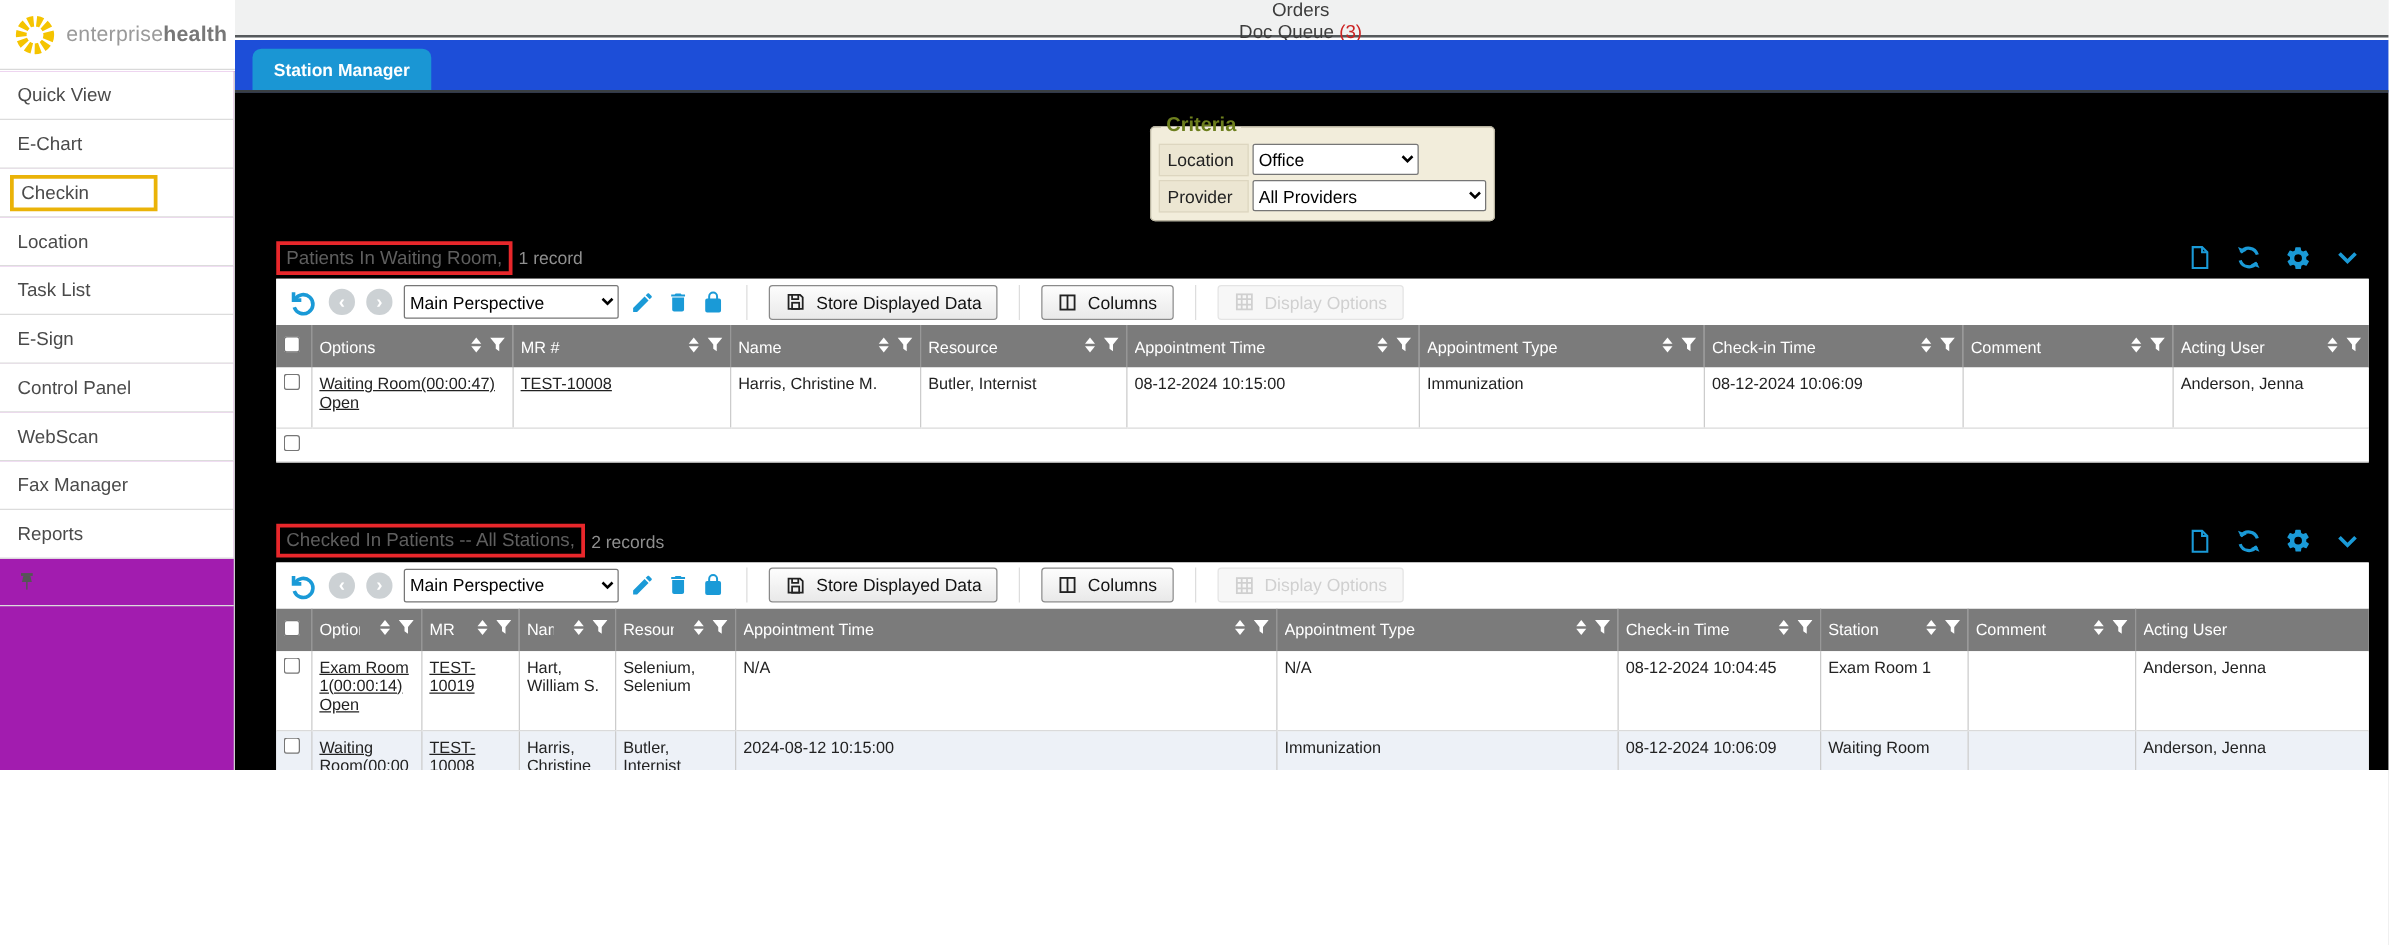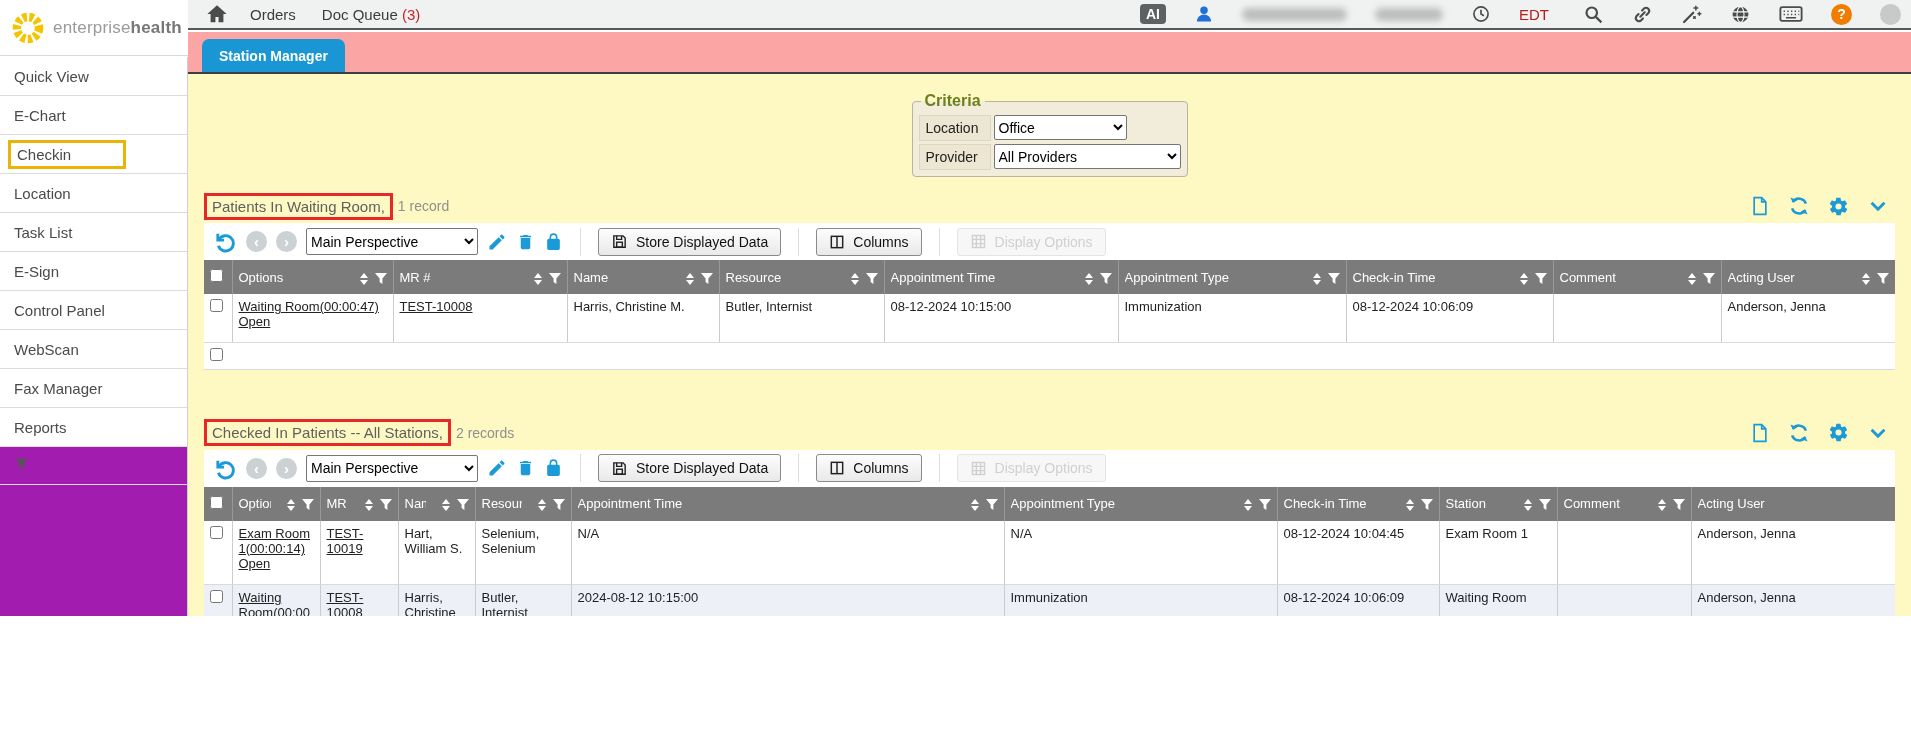--- a/index.html
+++ b/index.html
@@ -7,49 +7,49 @@
   .app { position:relative; width:1911px; height:616px; overflow:hidden; background:#fff; }
 
   
   .logo-area { position:absolute; left:0; top:0; width:188px; height:56px; background:#fff;
                border-bottom:1px solid #d9d9d9; display:flex; align-items:center; gap:7px; padding-left:10px; }
   .wordmark { font-size:17px; color:#9a9a9a; letter-spacing:.2px; }
   .wordmark b { color:#777; font-weight:bold; }
 
   
   .topbar { position:absolute; left:188px; top:0; right:0; height:30px; background:#f0f1f1;
-            border-bottom:2px solid #55595c; display:flex; align-items:center; padding:0 10px 0 18px; }
+            border-bottom:2px solid #55595c; display:flex; align-items:center; padding:0 10px 0 18px;flex-direction:column; }
   .topnav-item { font-size:15px; color:#3c3c3c; margin-right:26px; cursor:pointer; }
   .queue-count { color:#cc2222; }
   .topbar-spacer { flex:1; }
   .tb-right { display:flex; align-items:center; gap:28px; }
   .ai-badge { background:#5d6164; color:#fff; font-weight:bold; font-size:14px; border-radius:4px;
               padding:2px 6px; line-height:1.2; }
   .redact { background:#bdbdbd; border-radius:7px; height:13px; filter:blur(3px); }
   .tz { font-size:15px; color:#b91c1c; }
   .help-circle { width:21px; height:21px; border-radius:50%; background:#f07d00; color:#fff;
                  font-weight:bold; font-size:14px; display:flex; align-items:center; justify-content:center; }
   .avatar-circle { width:21px; height:21px; border-radius:50%; background:#c9c9c9; }
 
   
-  .tabrow { position:absolute; left:188px; top:32px; right:0; height:42px; background:#fca5a5;
+  .tabrow { position:absolute; left:188px; top:32px; right:0; height:42px; background:#1d4ed8;
             border-bottom:2px solid #3a3f43; }
   .tab { position:absolute; left:14px; bottom:0; background:#1a96d4; color:#fff; font-weight:bold;
          font-size:14px; padding:9px 17px 8px; border-radius:7px 7px 0 0; cursor:pointer; }
 
   
   .sidebar { position:absolute; left:0; top:57px; width:188px; bottom:0; background:#a21caf;
              border-right:1px solid #cfcfcf; }
   .side-item { height:39px; display:flex; align-items:center; padding-left:14px; font-size:15px;
                color:#4a4a4a; border-bottom:1px solid #dcdcdc; cursor:pointer; background:#fff; }
   .red-outline-side { border:3px solid #eab308; padding:3px 52px 3px 6px; margin-left:-6px; }
   .pin-row { height:38px; display:flex; align-items:center; padding-left:14px; border-bottom:1px solid #dcdcdc; cursor:pointer; }
 
   
-  .main { position:absolute; left:188px; top:74px; right:0; height:662px; background:#fef9c3; overflow:hidden; }
+  .main { position:absolute; left:188px; top:74px; right:0; height:662px; background:#000000; overflow:hidden;padding-left:17px; }
 
   
   fieldset.criteria { width:268px; margin:18px auto 0; border:1px solid #b9b4a0; border-radius:4px;
                       padding:2px 6px 6px; background:#f2eddb; }
   fieldset.criteria legend { color:#6d7f1e; font-weight:bold; font-size:16px; padding:0 4px; margin-left:2px; }
   .crit-row { display:flex; align-items:flex-start; margin-top:3px; }
   .crit-label { background:#ece6d2; border:1px solid #ddd6c0; font-size:14px; color:#222;
                 padding:4px 6px; width:72px; }
   .crit-row select { font-size:14px; height:25px; background:#fff; border:1px solid #767676;
                      border-radius:2px; color:#000; font-family:"Liberation Sans", sans-serif; }
@@ -76,21 +76,21 @@
                   border-radius:2px; font-family:"Liberation Sans", sans-serif; }
   .btn { display:inline-flex; align-items:center; gap:8px; padding:4px 12px; height:28px;
          background:linear-gradient(#fdfdfd,#e9e9e9); border:1px solid #8a8a8a; border-radius:3px;
          font-size:14px; color:#111; cursor:pointer; font-family:"Liberation Sans", sans-serif; }
   .btn.disabled { background:#f7f7f7; border-color:#e4e4e4; color:#d0d0d0; cursor:default; }
 
   table.grid { border-collapse:collapse; table-layout:fixed; width:100%; }
   table.grid th { background:#7b7b7b; color:#fff; font-weight:normal; font-size:13px; height:34px;
                   padding:0 6px; border-left:1px solid #989898; text-align:left; }
   table.grid th:first-child { border-left:none; }
-  .thi { display:flex; align-items:flex-end;gap:16px; }
+  .thi { display:flex; align-items:flex-start;gap:16px; }
   .thi .lbl { flex:1; white-space:nowrap; overflow:hidden; }
   .hicons { display:flex; align-items:center; gap:7px; }
   .sort { display:inline-flex; flex-direction:column; gap:2px; cursor:pointer; }
   .sort .up { width:0; height:0; border-left:4px solid transparent; border-right:4px solid transparent;
               border-bottom:5px solid #fff; }
   .sort .dn { width:0; height:0; border-left:4px solid transparent; border-right:4px solid transparent;
               border-top:5px solid #fff; }
   table.grid td { font-size:13px; color:#222; vertical-align:top; padding:5px 6px;
                   border-left:1px solid #ccc; border-bottom:1px solid #dadada; background:#fff;
                   word-wrap:break-word; }

